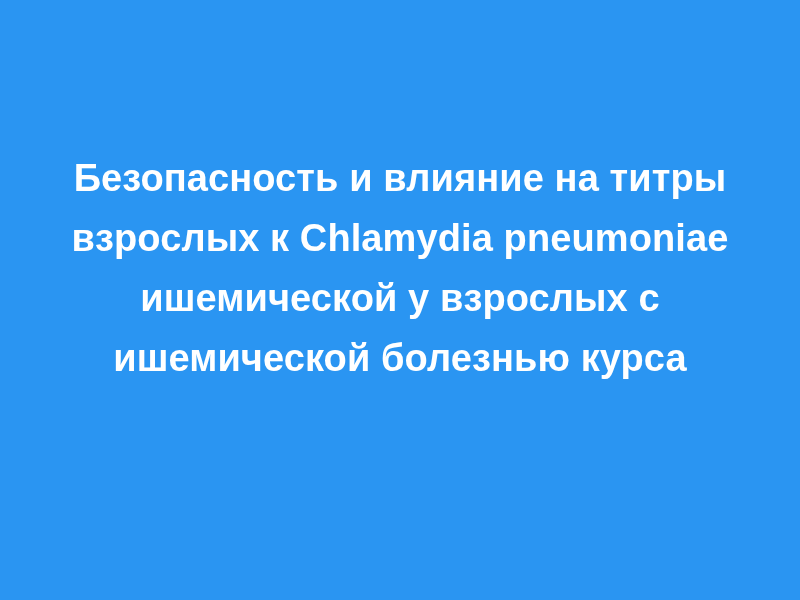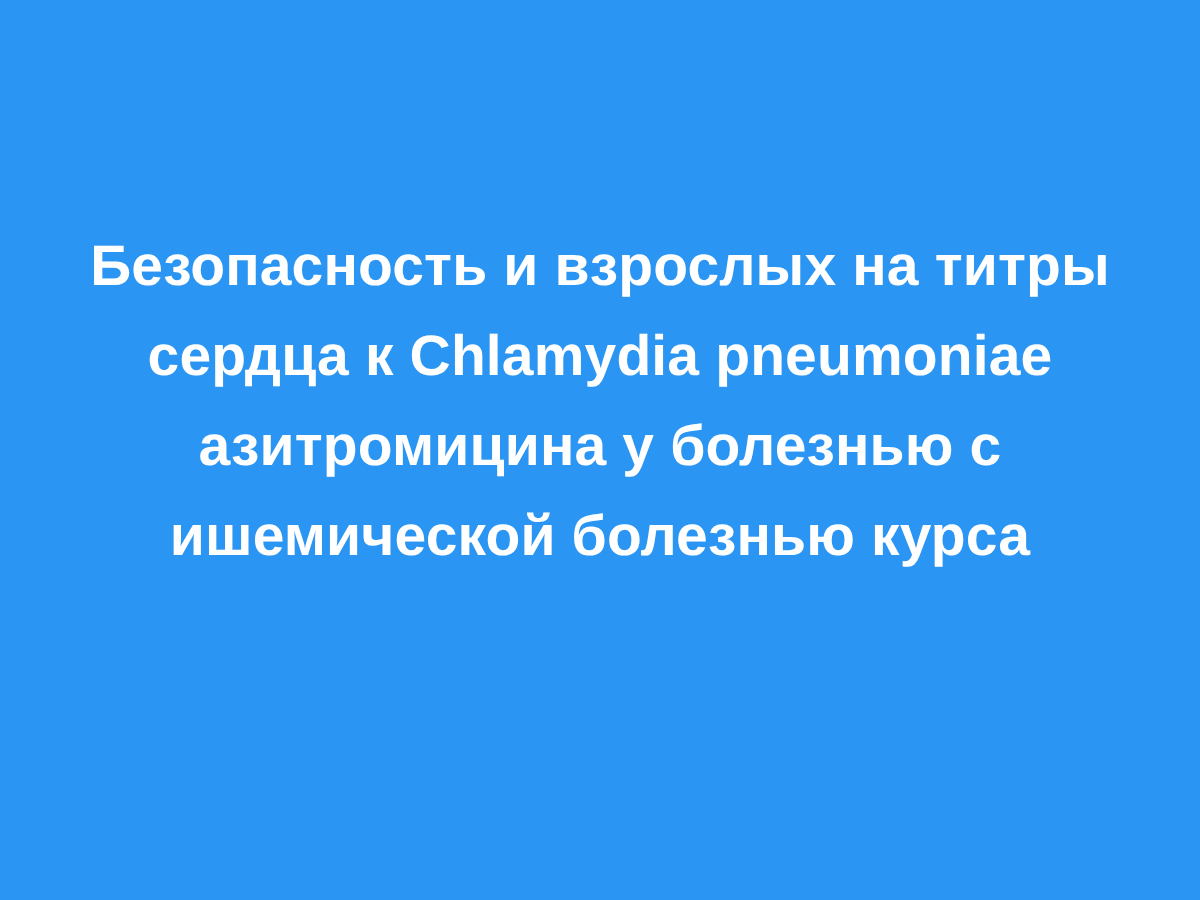--- a/index.html
+++ b/index.html
@@ -50,19 +50,19 @@
     white-space: nowrap;
     -webkit-font-smoothing: antialiased;
   }
 </style>
 </head>
 <body>
 
 <div id="title-card">
 
   <div id="title-block">
-    <span class="title-line">Безопасность и взрослых на титры</span>
-    <span class="title-line">сердца к Chlamydia pneumoniae</span>
-    <span class="title-line">азитромицина у болезнью с</span>
+    <span class="title-line">Безопасность и влияние на титры</span>
+    <span class="title-line">взрослых к Chlamydia pneumoniae</span>
+    <span class="title-line">ишемической у взрослых с</span>
     <span class="title-line">ишемической болезнью курса</span>
   </div>
 
 </div>
 
 </body></html>

